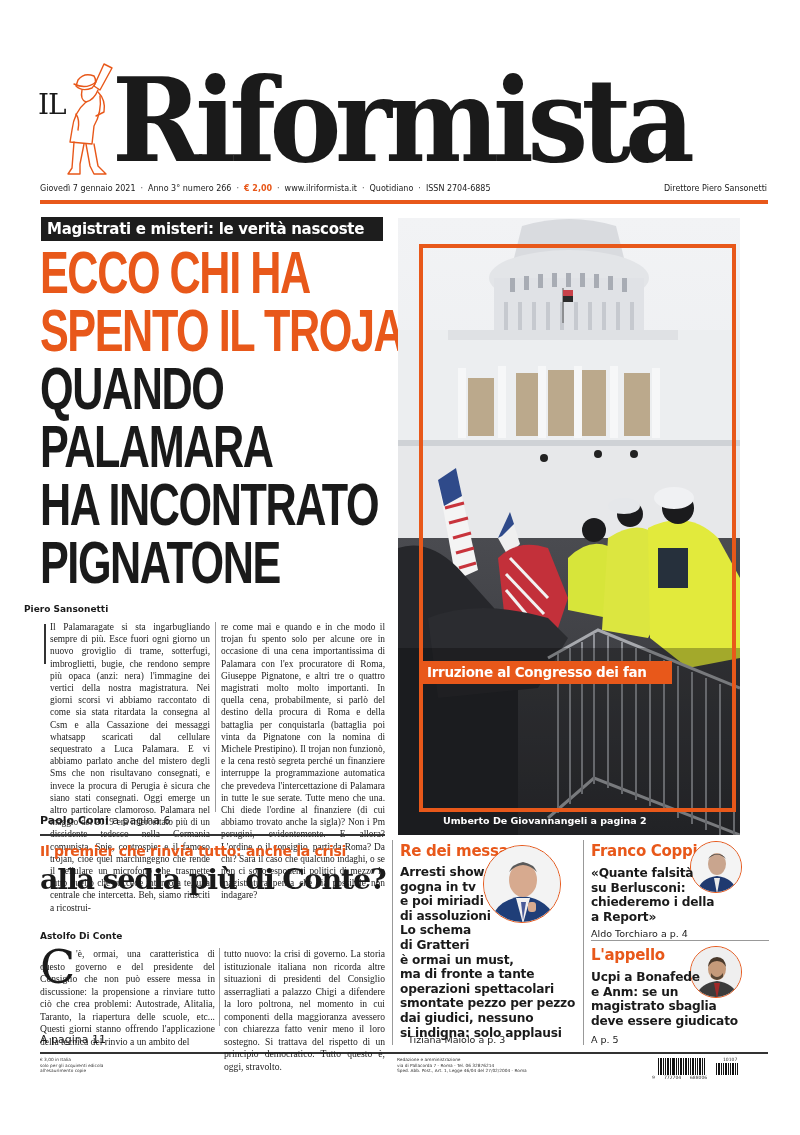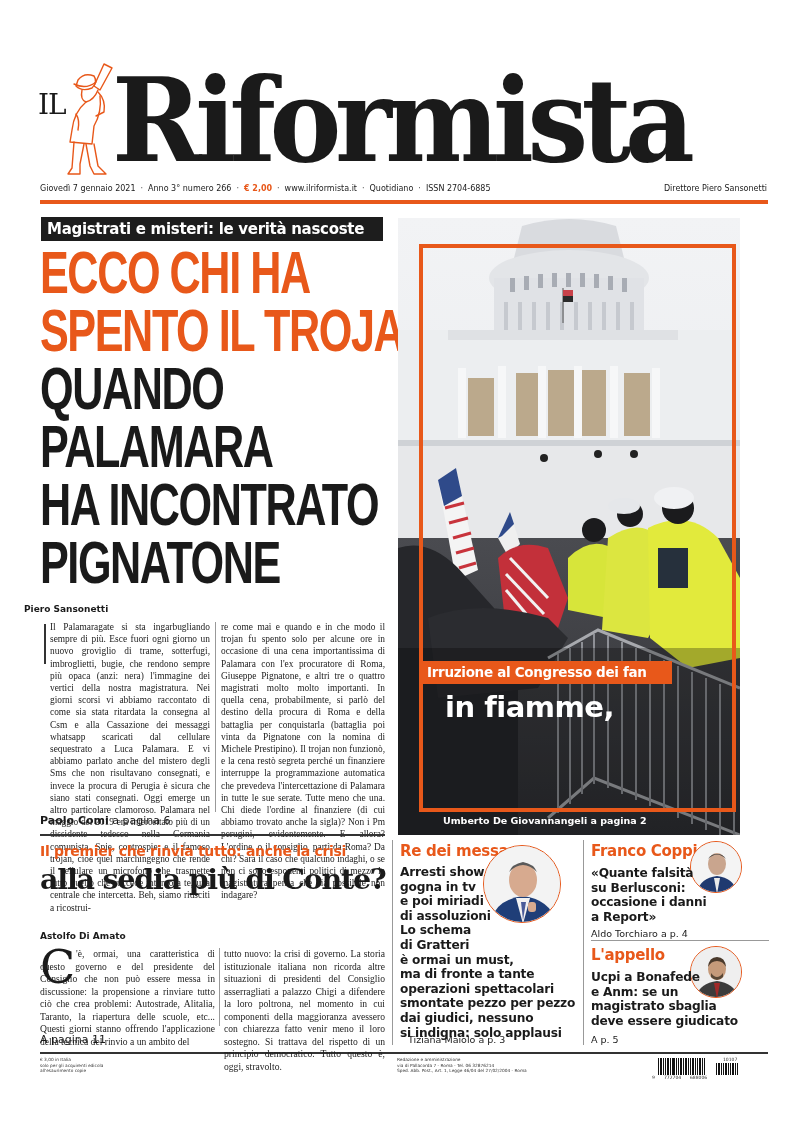--- a/index.html
+++ b/index.html
@@ -238,37 +238,36 @@
           <line x1="308" y1="460" x2="308" y2="612"></line>
         <line x1="322" y1="466" x2="322" y2="617"></line>
           <line x1="336" y1="470" x2="336" y2="617"></line>
       </g>
       <rect x="0" y="430" width="342" height="187" fill="#000" opacity="0.28"></rect>
     </svg>
   </div>
   <div class="photo-frame"></div>
   <div class="photo-kicker">Irruzione al Congresso dei fan</div>
   <div class="photo-headline">
-    <div>in fiamme,</div>
   </div>
   <div class="photo-credit">Umberto De Giovannangeli a pagina 2</div>
 </section>
 
 <div class="hrule" style="left:40px; top:834px; width:345px;"></div>
 <div class="vrule" style="left:392px; top:840px; height:205px;"></div>
 <div class="vrule" style="left:583px; top:840px; height:205px;"></div>
 <div class="hrule-thin" style="left:591px; top:940px; width:178px;"></div>
 <div class="hrule" style="left:40px; top:1052px; width:728px; height:1.5px;"></div>
 
 <section>
   <div class="kicker-orange" style="left:40px; top:843px; font-size:14px;">Il premier che rinvia tutto: anche la crisi</div>
   <div class="serif-headline">
     <div>alla sedia più di Conte?</div>
   </div>
-  <div class="byline-small" style="left:40px; top:931px;">Astolfo Di Amato</div>
+  <div class="byline-small" style="left:40px; top:931px;">Astolfo Di Conte</div>
   <span class="dropcap">C</span>
   <p class="body-col" style="left:40px; top:948px; width:175px; font-size:9.6px; line-height:12.5px; text-indent:36px;">'è, ormai, una caratteristica di questo governo e del presidente del Consiglio che non può essere messa in discussione: la propensione a rinviare tutto ciò che crea problemi: Autostrade, Alitalia, Taranto, la riapertura delle scuole, etc... Questi giorni stanno offrendo l'applicazione della tecnica del rinvio a un ambito del</p>
   <div class="col-rule-v" style="left:219px; top:948px; height:78px;"></div>
   <p class="body-col" style="left:224px; top:948px; width:161px; font-size:9.6px; line-height:12.5px;">tutto nuovo: la crisi di governo. La storia istituzionale italiana non ricorda altre situazioni di presidenti del Consiglio asserragliati a palazzo Chigi a difendere la loro poltrona, nel momento in cui componenti della maggioranza avessero con chiarezza fatto venir meno il loro sostegno. Si trattava del rispetto di un principio democratico. Tutto questo è, oggi, stravolto.</p>
   <div class="pagref" style="left:40px; top:1033px;">A pagina 11</div>
 </section>
 
 <section>
   <div class="box-title" style="left:400px; top:842px;">Re dei messa</div>
   <div class="portrait" style="left:483px; top:845px; width:78px; height:78px;">
@@ -303,21 +302,21 @@
     <svg width="52" height="52" viewBox="0 0 52 52">
       <rect width="52" height="52" fill="#f4f4f4"></rect>
       <path d="M6 52 Q8 36 26 34 Q44 36 46 52 Z" fill="#203a70"></path>
       <path d="M23 36 L26 52 L29 36 Z" fill="#eaeaea"></path>
       <ellipse cx="26" cy="22" rx="9" ry="11" fill="#c9a58e"></ellipse>
       <path d="M17 17 Q26 8 35 17 Q32 12 26 12 Q20 12 17 17 Z" fill="#3a3a3a"></path>
     </svg>
   </div>
   <div class="box-body" style="left:591px; top:866px; width:170px;">«Quante falsità
 su Berlusconi:
-occasione i danni
+chiederemo i della
 a Report»</div>
   <div class="box-ref" style="left:591px; top:928px;"><b>Aldo Torchiaro</b><span> a p. 4</span></div>
 </section>
 
 <section>
   <div class="box-title" style="left:591px; top:946px;">L'appello</div>
   <div class="portrait" style="left:690px; top:946px; width:52px; height:52px;">
     <svg width="52" height="52" viewBox="0 0 52 52">
       <rect width="52" height="52" fill="#efefef"></rect>
       <path d="M4 52 Q8 36 26 34 Q44 36 48 52 Z" fill="#3c3c3c"></path>

